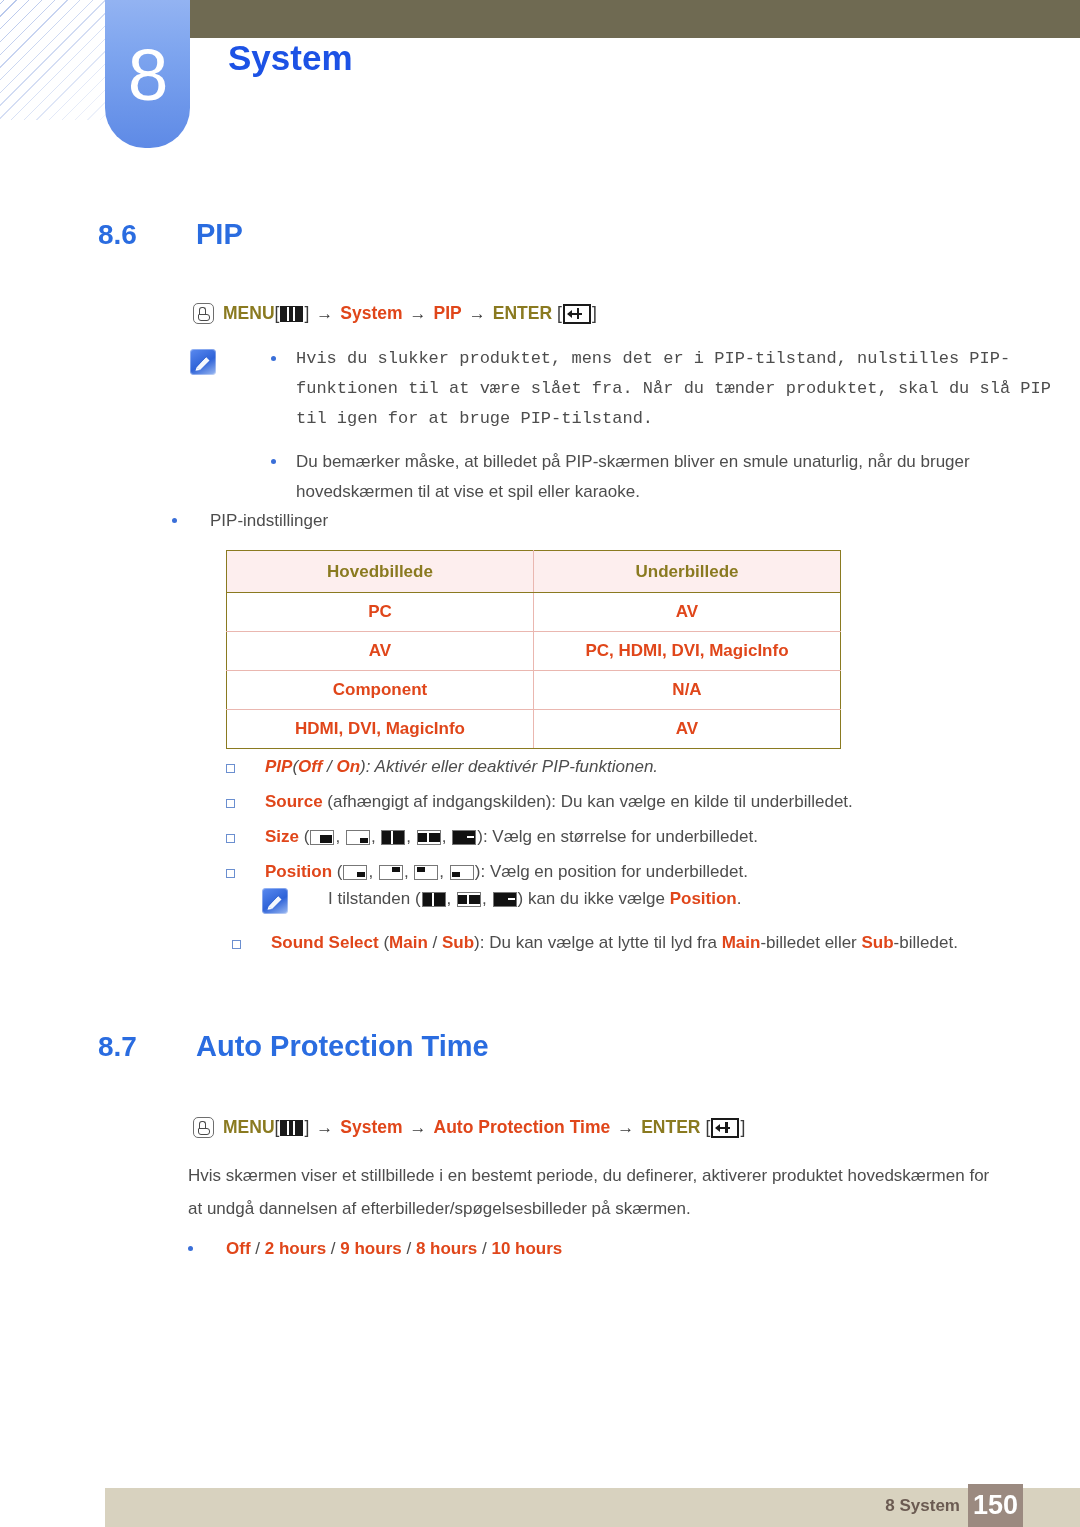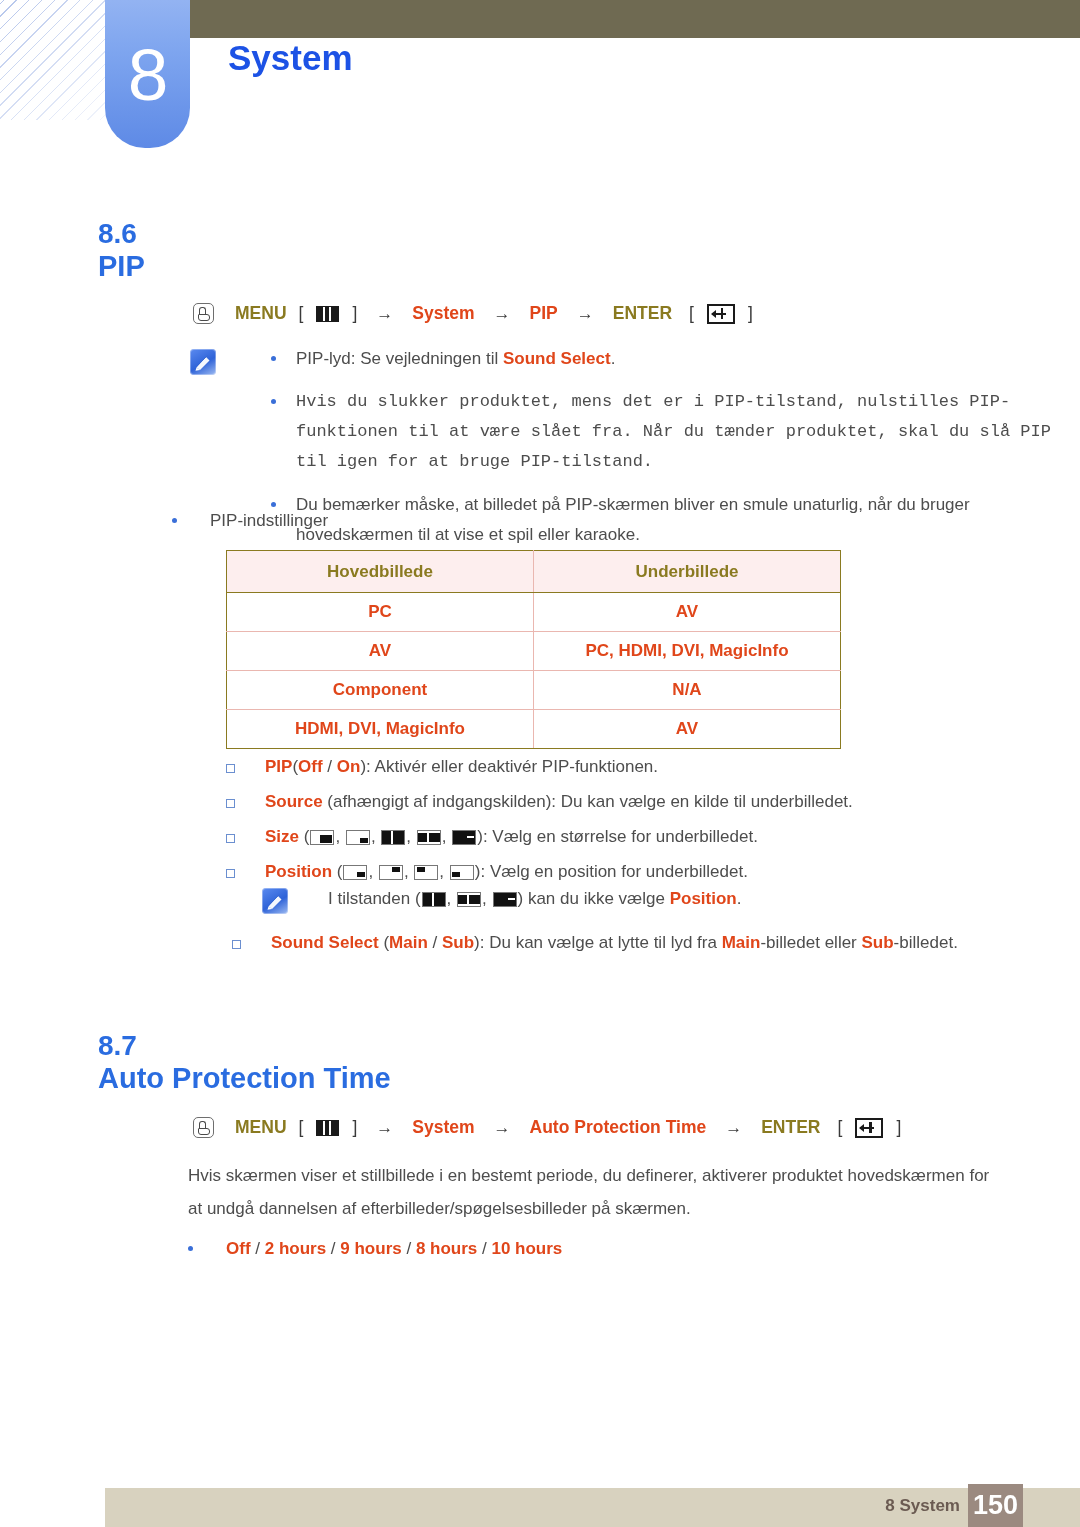--- a/index.html
+++ b/index.html
@@ -61,21 +61,20 @@
     font-weight: bold;
     color: #1c52e5;
     letter-spacing: 0px;
   }
 
   .sec-head {
     position: absolute;
     display: flex;
     align-items: baseline;
     color: #2a6ce0;
-    flex-direction: column;
   }
   .sec-num {
     width: 98px;
     font-size: 28px;
     font-weight: bold;
     color: #2a6ce0;
   }
   .sec-title {
     font-size: 29px;
     font-weight: bold;
@@ -83,21 +82,21 @@
   }
 
   
   .menu-path {
     position: absolute;
     font-size: 17.5px;
     font-weight: bold;
     white-space: nowrap;
     display: flex;
     align-items: center;
-    gap: 12px;
+    gap: 0px;
   }
   .mp-olive { color: #8a7a20; }
   .mp-red   { color: #e0461a; }
   .mp-arrow { color: #3a3a3a; font-weight: normal; padding: 0 7px; font-size: 17px;}
   .mp-brk   { color: #3a3a3a; font-weight: normal; }
 
   .ico-hand {
     display: inline-block;
     width: 19px; height: 19px;
     border: 1.4px solid #6e6e6e;
@@ -313,24 +312,20 @@
 <div style="position:absolute; left:190px; top:349px; width:860px;">
   <div class="row" style="align-items:flex-start;">
     <div class="note-icon">
       <svg width="20" height="20" viewBox="0 0 20 20" aria-hidden="true">
         <path d="M3.5 15.5 L13 5 L16.5 8.5 L7 18 Z" fill="#ffffff" opacity="0.95"></path>
         <path d="M3.5 15.5 L7 18 L2.5 18.8 Z" fill="#ffffff"></path>
         <path d="M5 13 L14.5 3.5" stroke="#3566cf" stroke-width="0.9" fill="none"></path>
       </svg>
     </div>
     <div style="flex:1; margin-left:55px; margin-top:-5px;">
-      <div class="row" style="margin-bottom:13px;">
-        <span class="blue-dot" style="margin-top:12px;"></span>
-        <span class="txt" style="margin-left:20px;"><span>PIP-lyd: Se vejledningen til </span><span class="red">Sound Select</span><span>.</span></span>
-      </div>
       <div class="row" style="margin-bottom:13px;font-family:Liberation Mono, monospace;">
         <span class="blue-dot" style="margin-top:12px;"></span>
         <span class="txt" style="margin-left:20px; width:760px;">Hvis du slukker produktet, mens det er i PIP-tilstand, nulstilles PIP-funktionen til at være slået fra. Når du tænder produktet, skal du slå PIP til igen for at bruge PIP-tilstand.</span>
       </div>
       <div class="row">
         <span class="blue-dot" style="margin-top:12px;"></span>
         <span class="txt" style="margin-left:20px; width:740px;">Du bemærker måske, at billedet på PIP-skærmen bliver en smule unaturlig, når du bruger hovedskærmen til at vise et spil eller karaoke.</span>
       </div>
     </div>
   </div>
@@ -363,21 +358,21 @@
     </tr>
     <tr>
       <td>HDMI, DVI, MagicInfo</td>
       <td>AV</td>
     </tr>
   </tbody>
 </table>
 
 <div style="position:absolute; left:226px; top:752px; width:840px;">
 
-  <div class="row" style="margin-bottom:5px;">
+  <div class="row" style="margin-bottom:5px;font-style:italic;">
     <span class="sq-bullet" style="margin-top:12px;"></span>
     <span class="txt" style="margin-left:30px;"><span class="red">PIP</span><span>(</span><span class="red">Off</span><span> / </span><span class="red">On</span><span>)</span><span>: Aktivér eller deaktivér PIP-funktionen.</span></span>
   </div>
 
   <div class="row" style="margin-bottom:5px;">
     <span class="sq-bullet" style="margin-top:12px;"></span>
     <span class="txt" style="margin-left:30px;"><span class="red">Source</span><span> (afhængigt af indgangskilden)</span><span>: Du kan vælge en kilde til underbilledet.</span></span>
   </div>
 
   <div class="row" style="margin-bottom:5px;">

